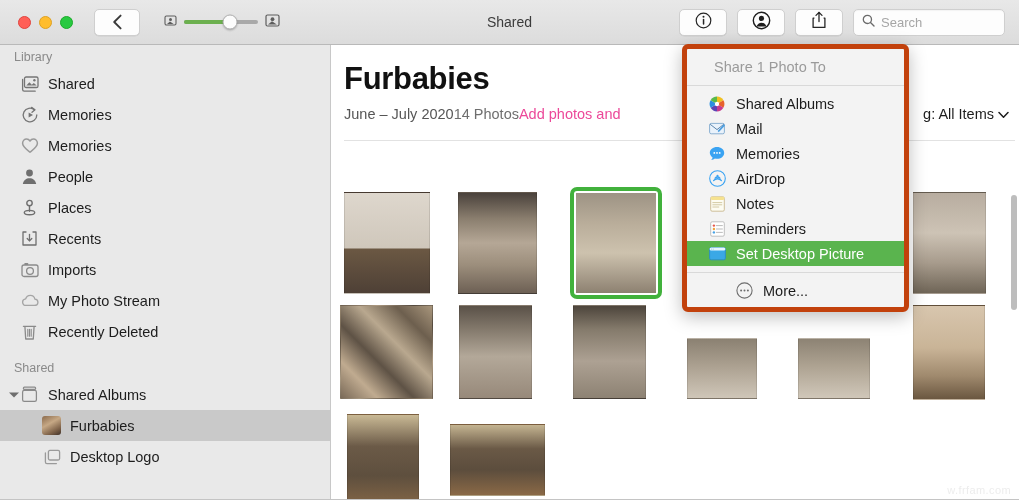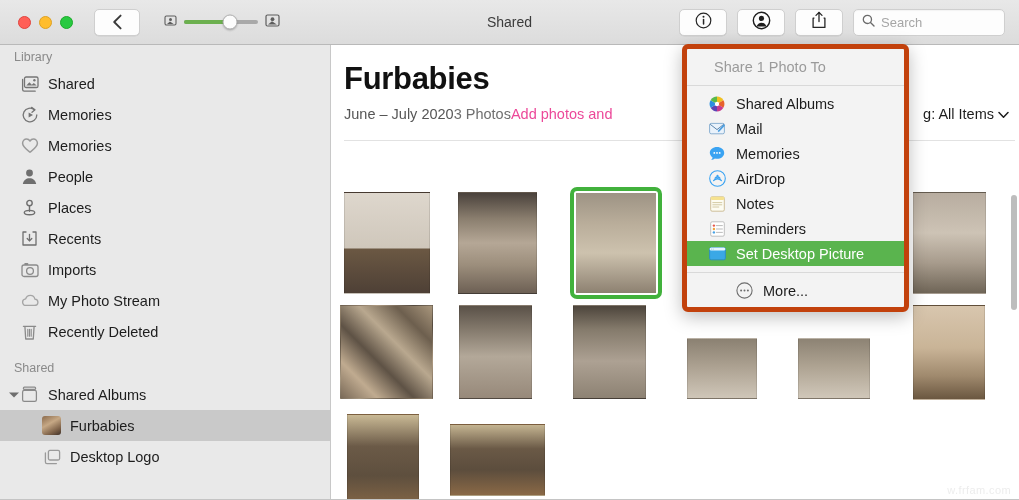--- a/index.html
+++ b/index.html
@@ -474,21 +474,21 @@
       <span>Desktop Logo</span>
     </div>
   </div>
 
   <div class="content">
 
     <div class="album-title">Furbabies</div>
 
     <div class="meta-row">
       <span class="meta-date">June – July 2020</span>
-      <span class="meta-count">3 Photos</span>
+      <span class="meta-count">14 Photos</span>
       <span class="meta-link">Add photos and</span>
       <span class="showing">
         <span>g: All Items</span>
         <span>
           <svg width="11" height="8" viewBox="0 0 11 8">
               <path d="M1 1.6 5.5 6.2 10 1.6" fill="none" stroke="#1d1d1d" stroke-width="1.5" stroke-linecap="round" stroke-linejoin="round"></path>
             </svg>
         </span>
       </span>
     </div>

